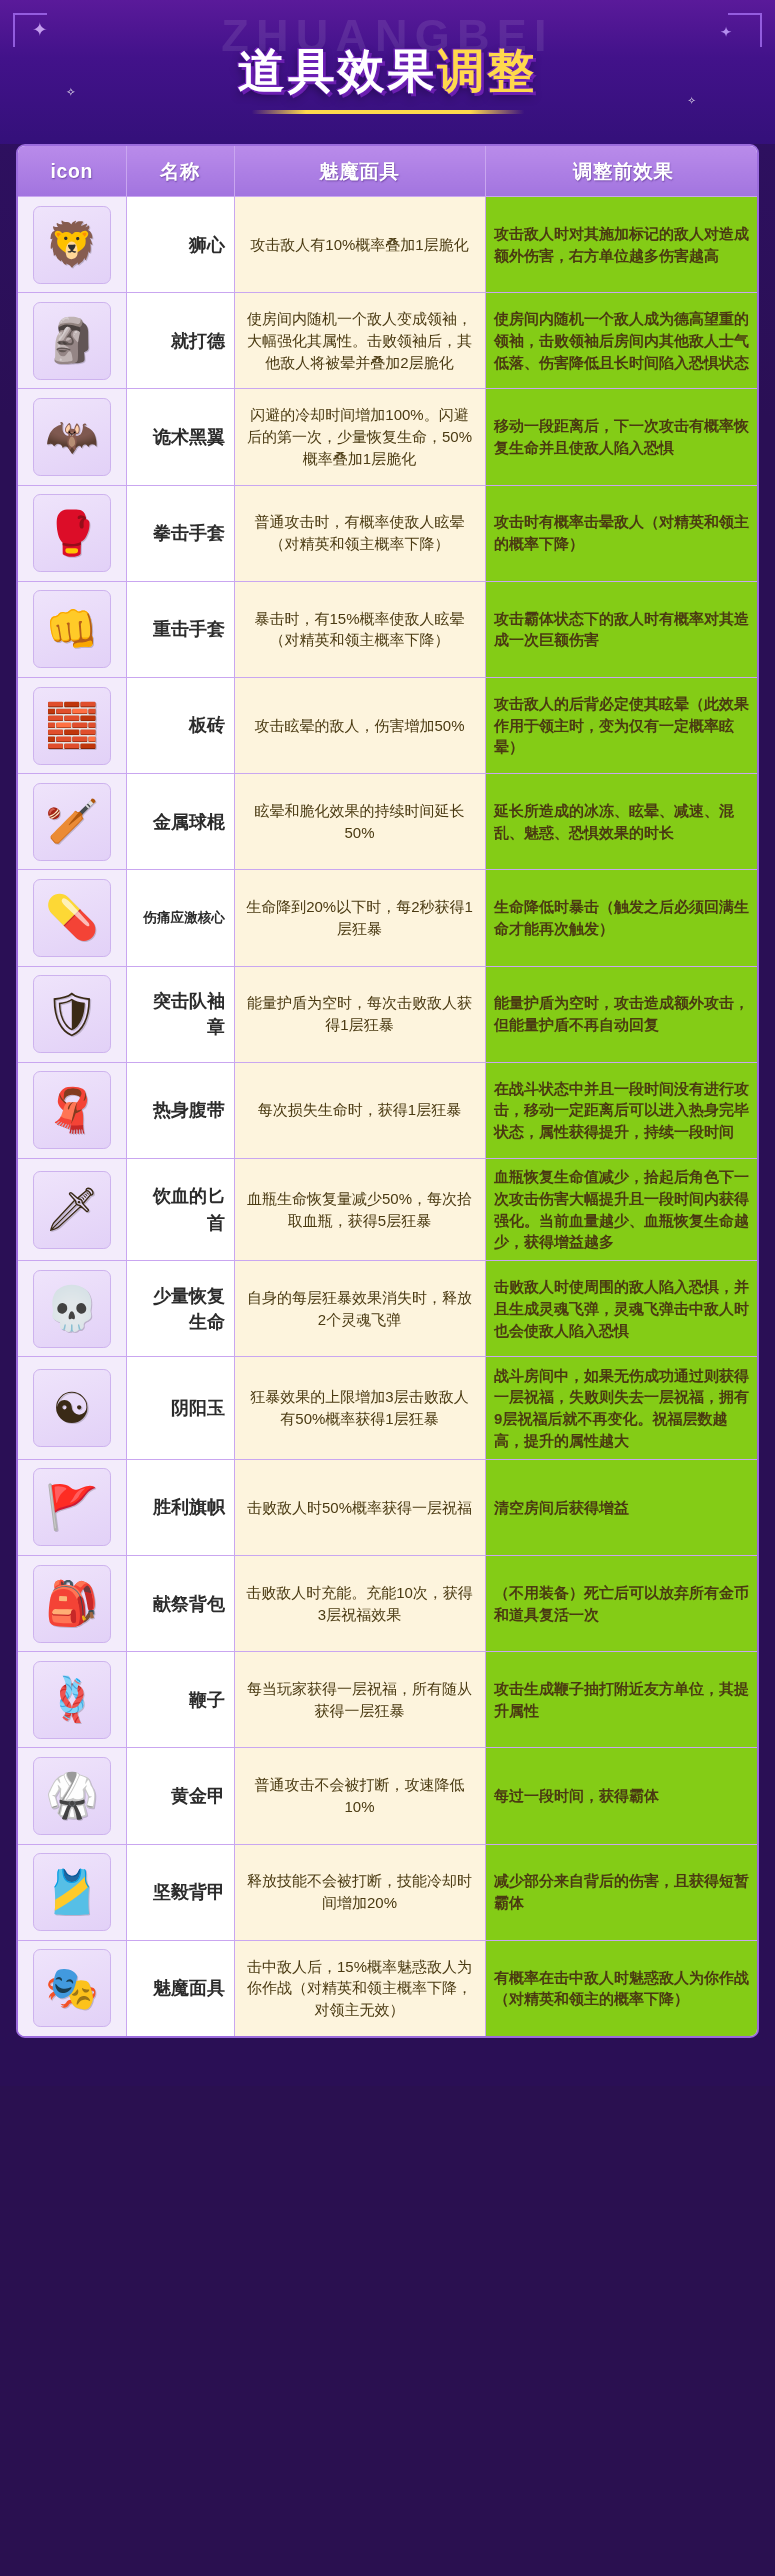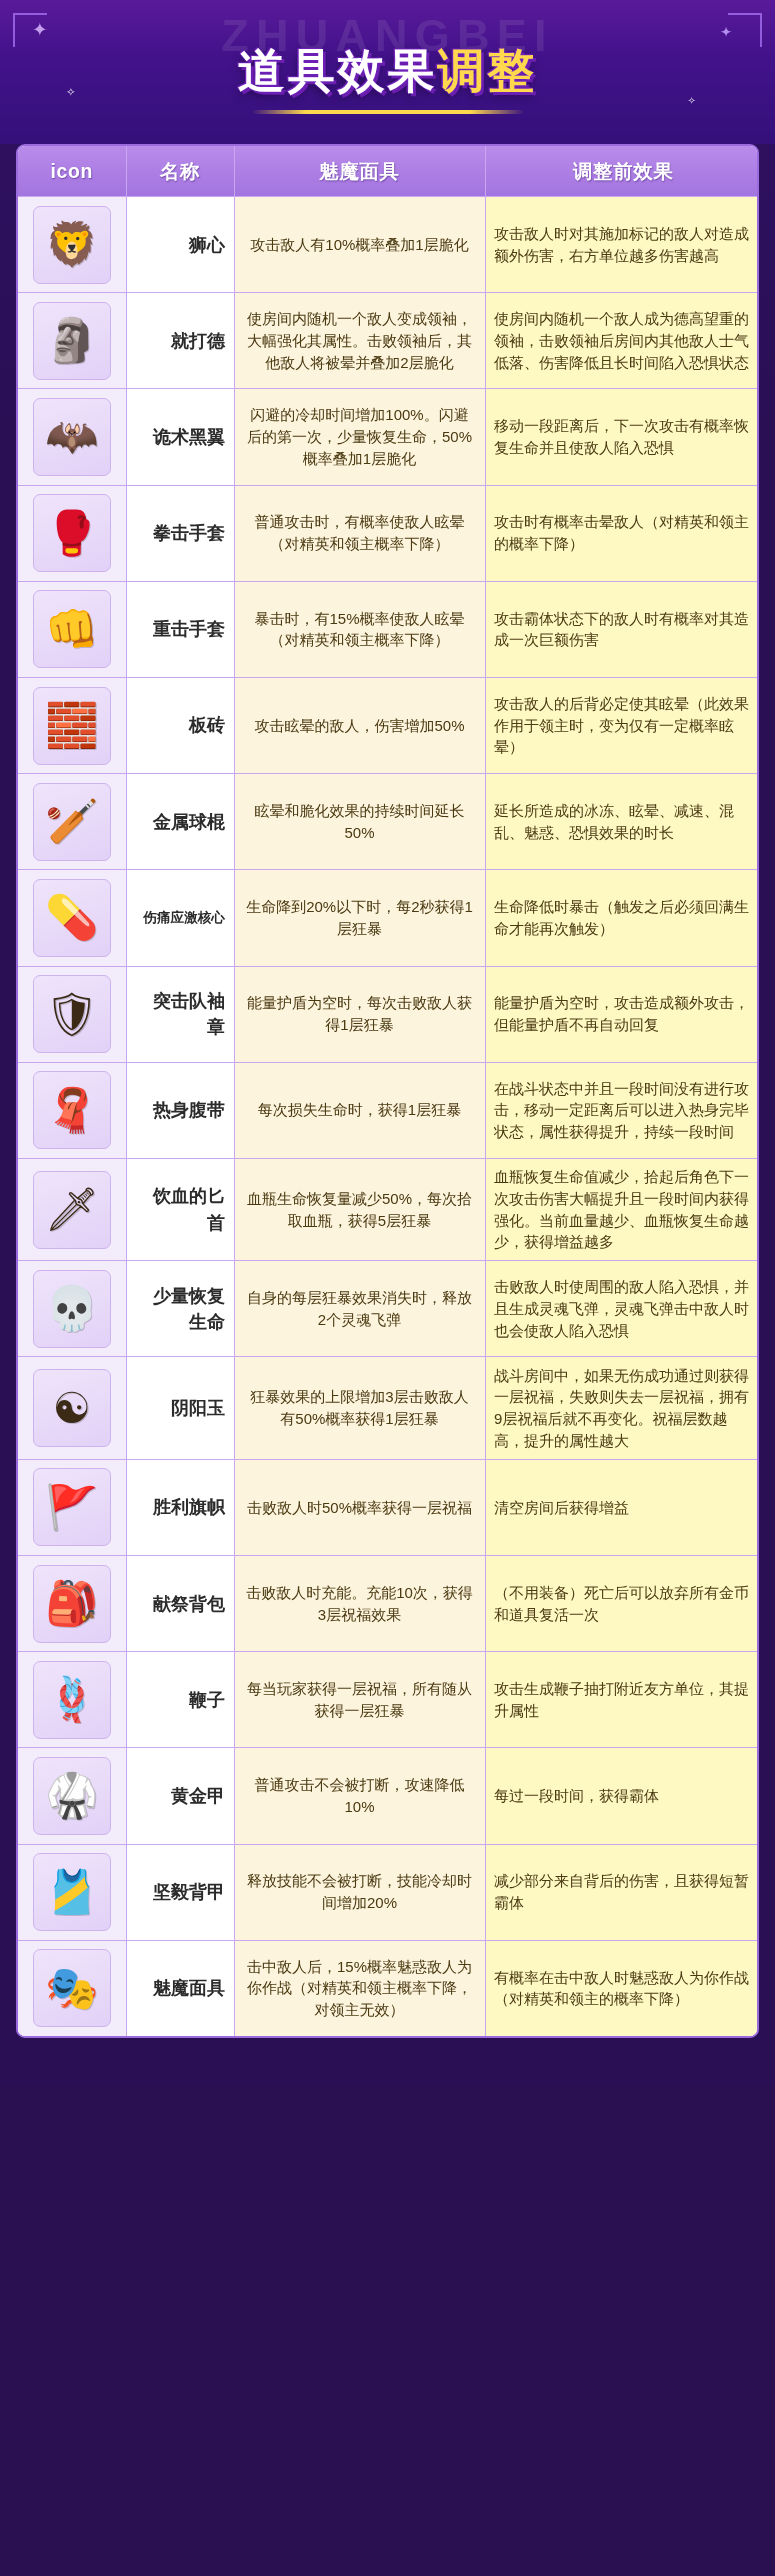--- a/index.html
+++ b/index.html
@@ -127,22 +127,23 @@
     font-weight: bold;
     color: #2b2b2b;
   }
   td.name-cell.small { font-size: 13.6px; }
   td.after-cell {
     background: #fdf4dd;
     color: #4a3a12;
     text-align: center;
   }
   td.before-cell {
-    background: #fef9c3;
+    background: #84cc16;
     color: #4a3a12;
+    font-weight: bold;
   }
 
   
   .ic {
     width: 78px; height: 78px;
     margin: 0 auto;
     border-radius: 7.2px;
     background: linear-gradient(160deg, #efe4fb 0%, #e2d1f7 100%);
     border: 1.4px solid #cdb2ee;
     position: relative;

